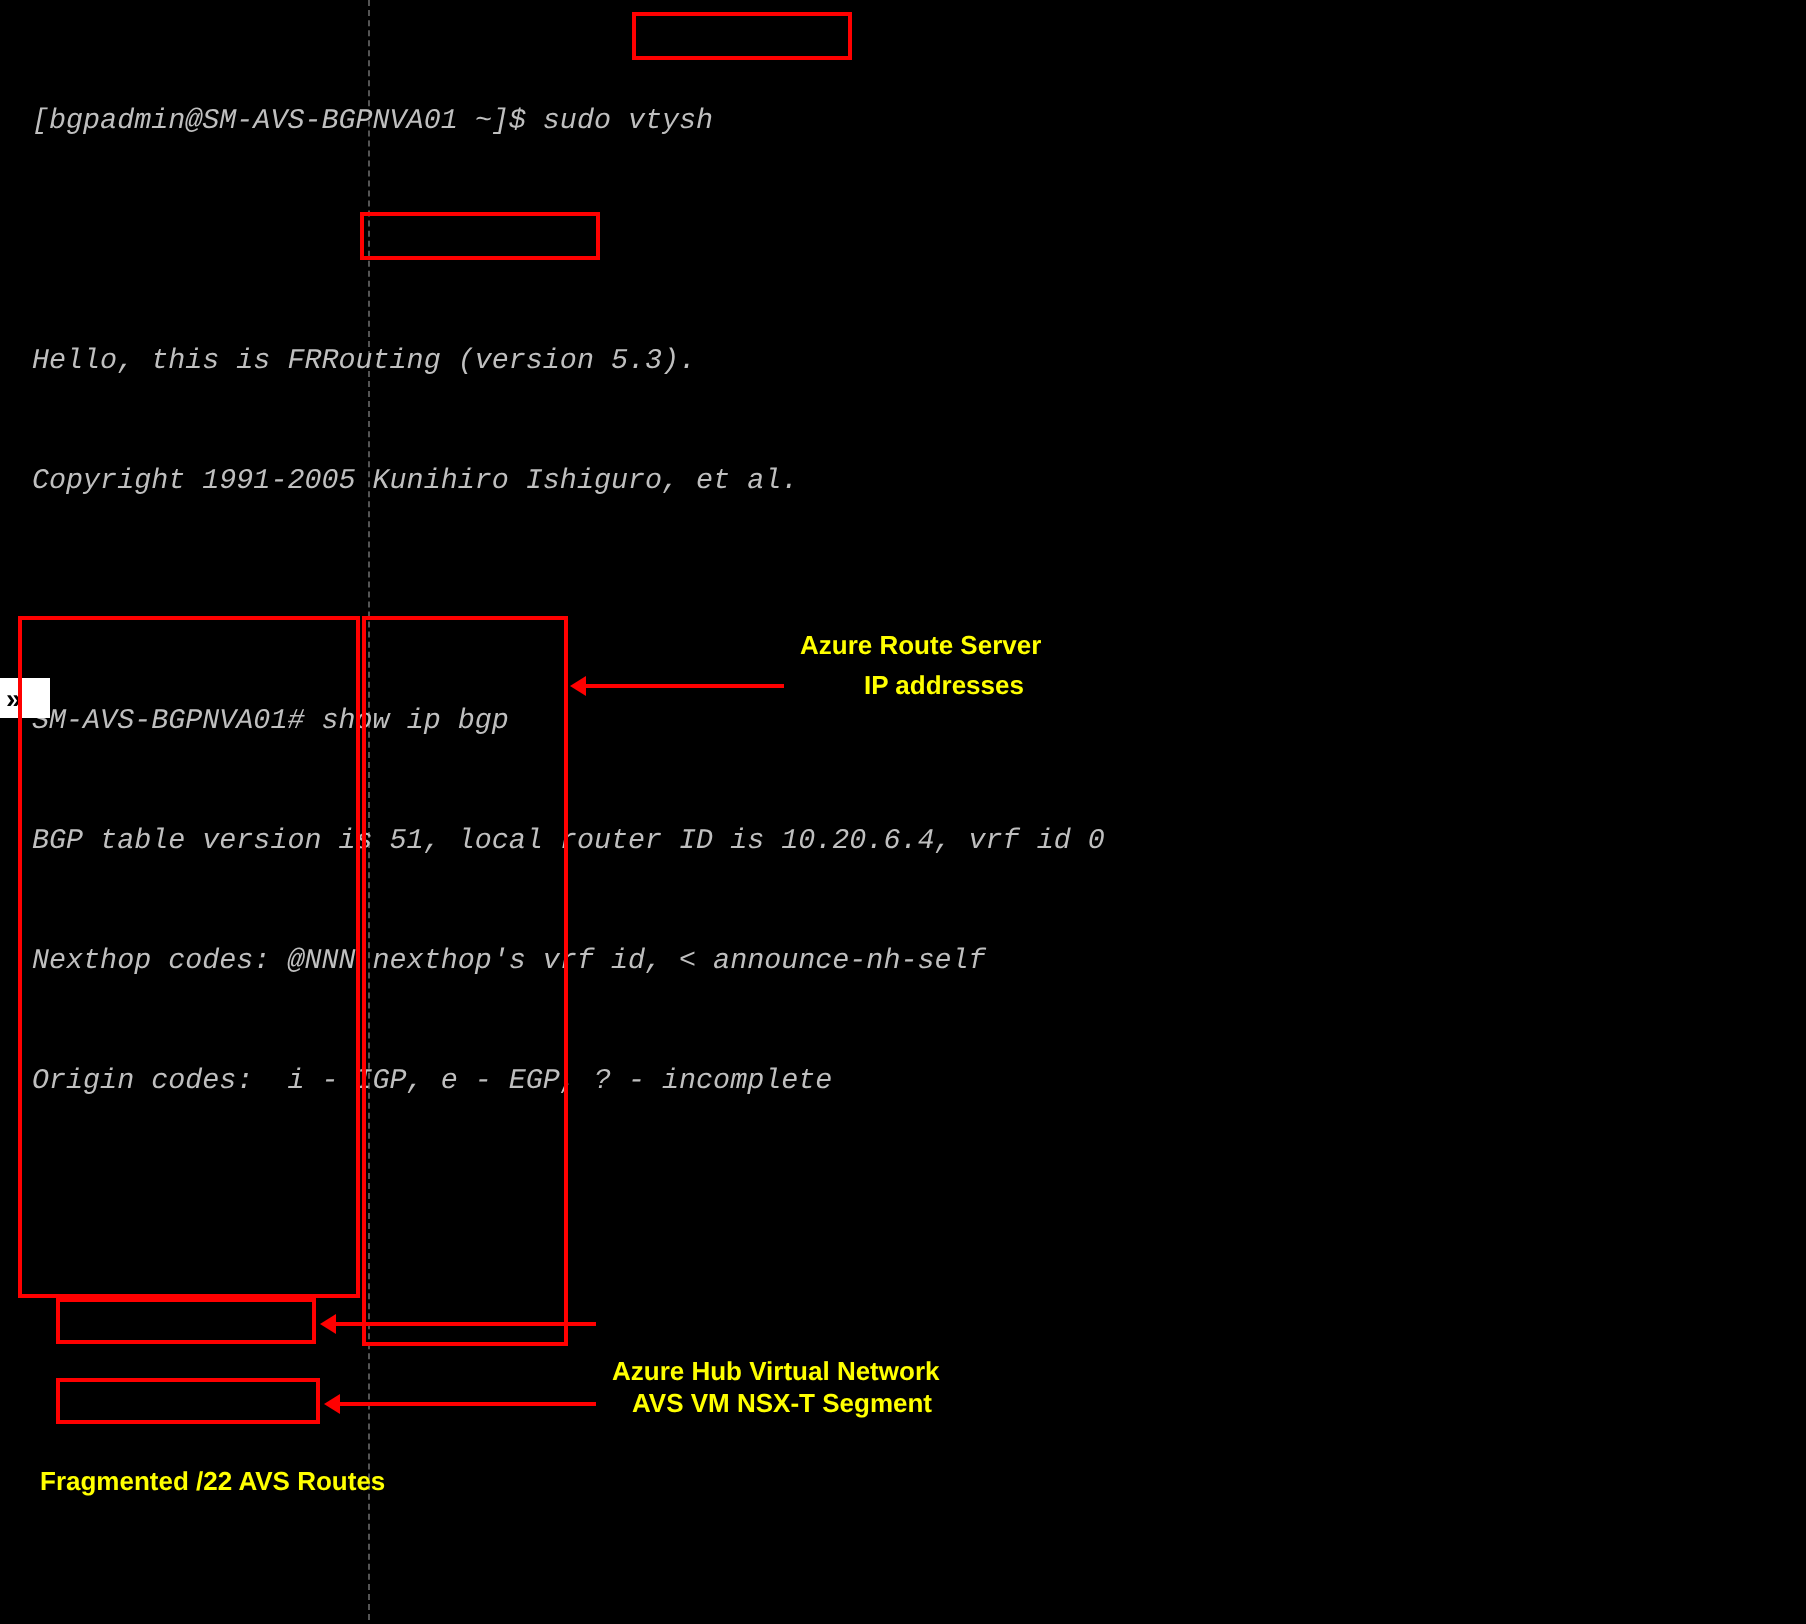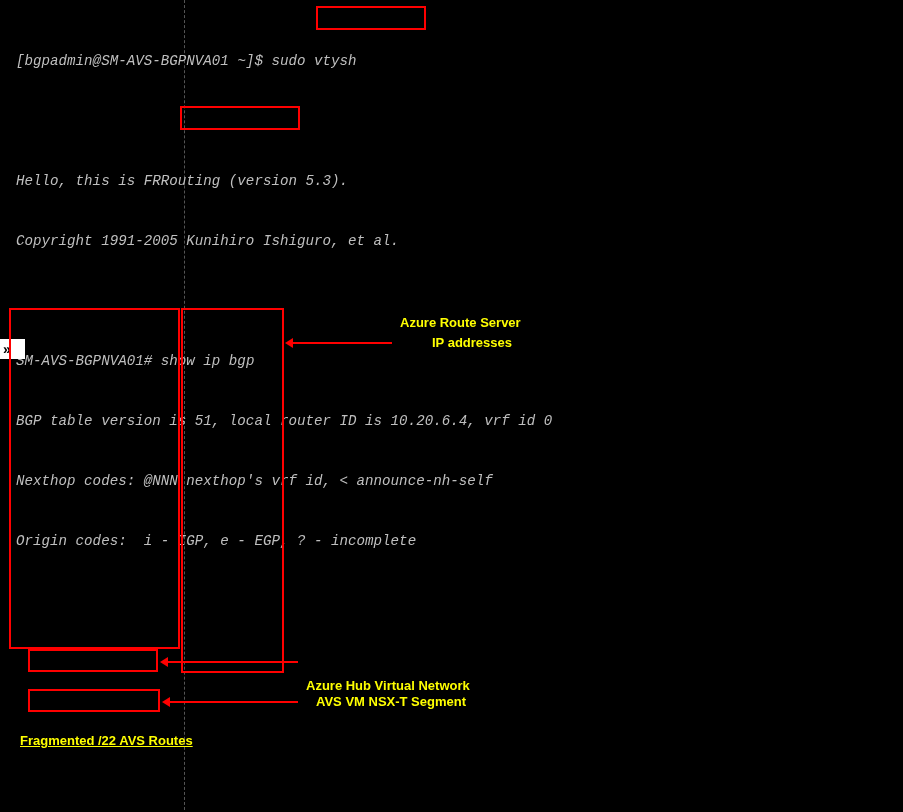--- a/index.html
+++ b/index.html
@@ -131,16 +131,16 @@
 
 <div class="arrow-h" style="left:291px; top:342px; width:101px;"></div>
 <div class="arrow-h" style="left:166px; top:661px; width:132px;"></div>
 <div class="arrow-h" style="left:168px; top:701px; width:130px;"></div>
 
 
 <div class="annot" style="left:400px; top:314px;">Azure Route Server</div>
 <div class="annot" style="left:432px; top:334px;">IP addresses</div>
 <div class="annot" style="left:306px; top:677px;">Azure Hub Virtual Network</div>
 <div class="annot" style="left:306px; top:693px;margin-left:10px;">AVS VM NSX-T Segment</div>
-<div class="annot" style="left:20px; top:732px;text-decoration:underline;">Fragmented /22 AVS Routes</div>
+<div class="annot" style="left:20px; top:732px;">Fragmented /22 AVS Routes</div>
 
 
 
 
 </body></html>

